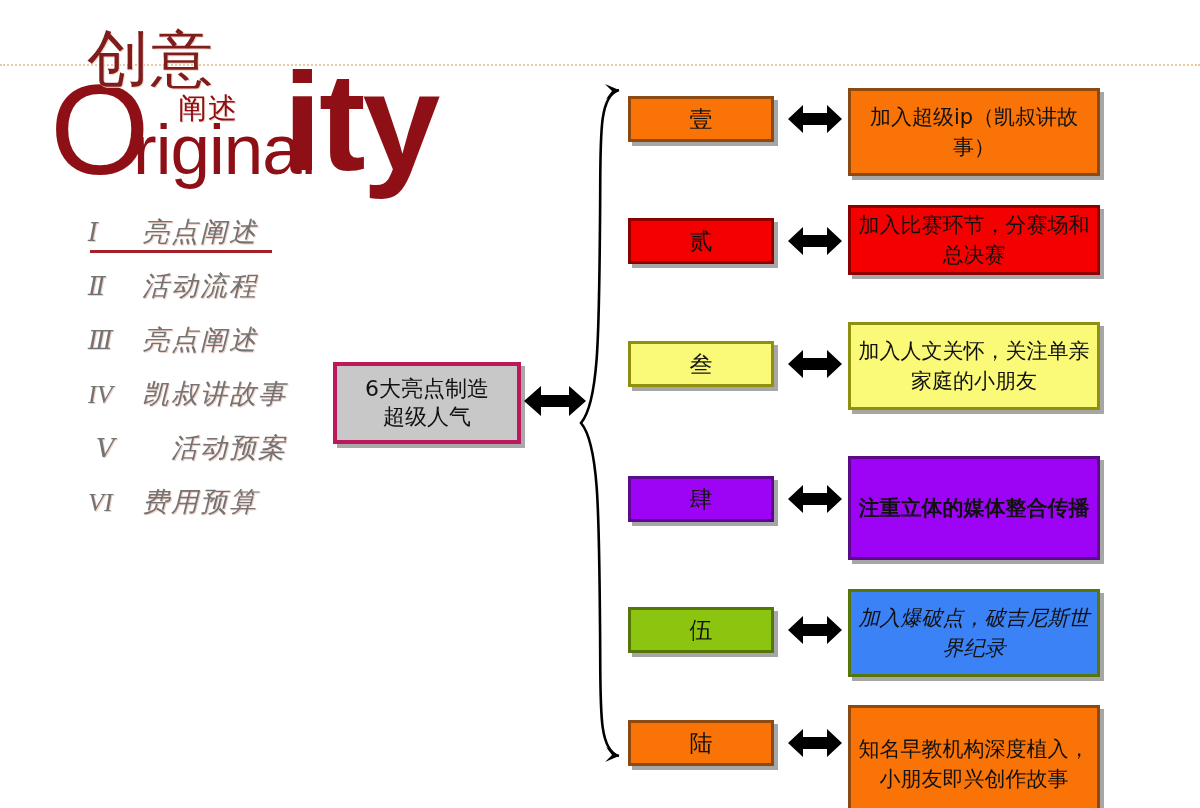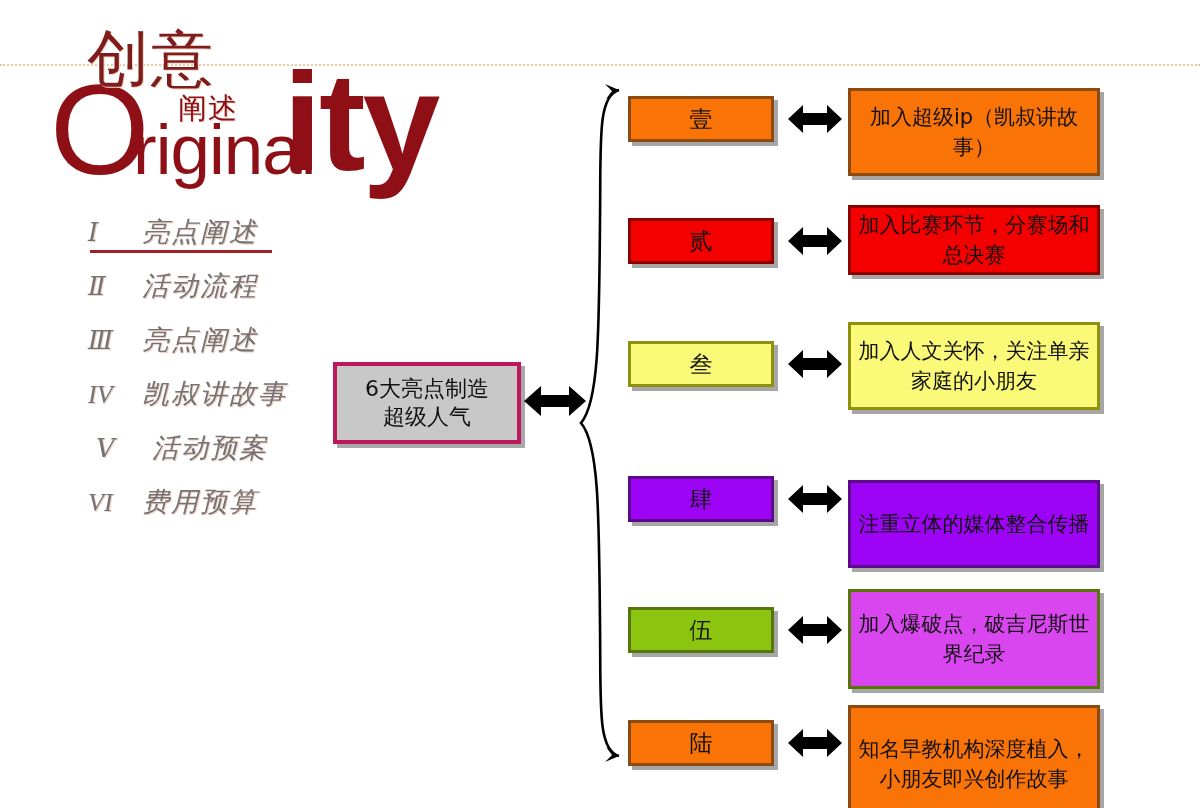--- a/index.html
+++ b/index.html
@@ -123,21 +123,21 @@
   .nav-item.active .nav-underline {
     position: absolute;
     left: 2px;
     top: 38px;
     width: 182px;
     height: 3px;
     background: #a32028;
   }
   
   .nav-item.n5 .numeral { padding-left: 8px; }
-  .nav-item.n5 .nav-label { margin-left: 12px; }
+  .nav-item.n5 .nav-label { margin-left: 31px; }
 
   
   .center-node {
     position: absolute;
     left: 333px;
     top: 362px;
     width: 180px;
     height: 74px;
     background: #c8c8c8;
     border: 4px solid #be185d;
@@ -298,34 +298,34 @@
       </div>
       <div class="row" style="top: 0px;">
         <div class="num-box" style="top: 476px; background: rgb(157, 3, 245); border: 3px solid rgb(92, 10, 140);">
           <span>肆</span>
         </div>
         <div class="arrow-h row-arrow" style="top: 482px;">
           <svg viewBox="0 0 54 34" preserveAspectRatio="none">
             <path d="M0,17 L15,3 L15,11 L39,11 L39,3 L54,17 L39,31 L39,23 L15,23 L15,31 Z" fill="currentColor"></path>
           </svg>
         </div>
-        <div class="desc-box" style="top: 480px; height: 88px; background: rgb(157, 3, 245); border: 3px solid rgb(92, 10, 140);">
+        <div class="desc-box" style="top: 456px; height: 104px; background: rgb(157, 3, 245); border: 3px solid rgb(92, 10, 140); font-weight: bold;">
           <span>注重立体的媒体整合传播</span>
         </div>
       </div>
       <div class="row" style="top: 0px;">
         <div class="num-box" style="top: 607px; background: rgb(140, 197, 16); border: 3px solid rgb(86, 118, 10);">
           <span>伍</span>
         </div>
         <div class="arrow-h row-arrow" style="top: 613px;">
           <svg viewBox="0 0 54 34" preserveAspectRatio="none">
             <path d="M0,17 L15,3 L15,11 L39,11 L39,3 L54,17 L39,31 L39,23 L15,23 L15,31 Z" fill="currentColor"></path>
           </svg>
         </div>
-        <div class="desc-box" style="top: 589px; height: 100px; background: #d946ef; border: 3px solid rgb(86, 118, 10);">
+        <div class="desc-box" style="top: 589px; height: 88px; background: #3b82f6; border: 3px solid rgb(86, 118, 10); font-style: italic;">
           <span>加入爆破点，破吉尼斯世界纪录</span>
         </div>
       </div>
       <div class="row" style="top: 0px;">
         <div class="num-box" style="top: 720px; background: rgb(249, 115, 6); border: 3px solid rgb(140, 74, 16);">
           <span>陆</span>
         </div>
         <div class="arrow-h row-arrow" style="top: 726px;">
           <svg viewBox="0 0 54 34" preserveAspectRatio="none">
             <path d="M0,17 L15,3 L15,11 L39,11 L39,3 L54,17 L39,31 L39,23 L15,23 L15,31 Z" fill="currentColor"></path>

